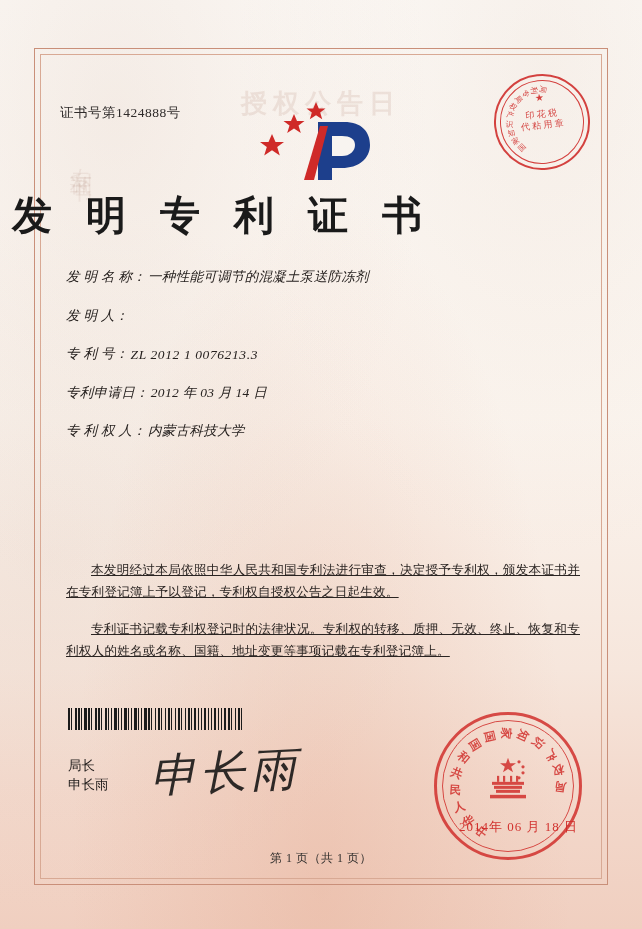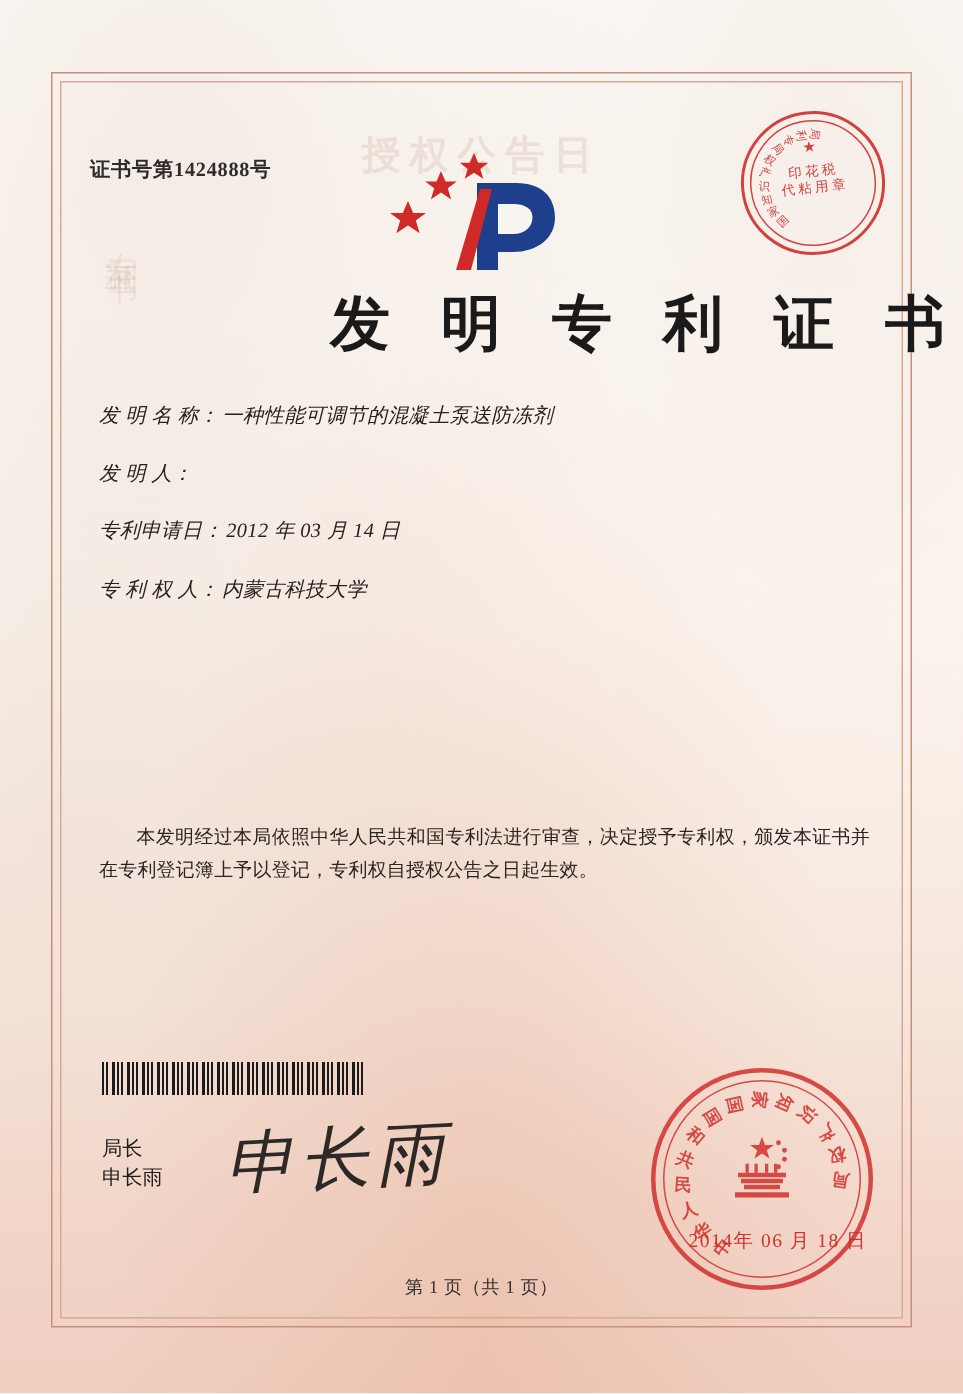--- a/index.html
+++ b/index.html
@@ -78,21 +78,20 @@
   }
 
   
   .cert-no {
     position: absolute;
     left: 60px;
     top: 104px;
     font-size: 13.5px;
     color: #2f2b2a;
     letter-spacing: 0.5px;
-    font-weight: bold;
   }
 
   
   .emblem {
     position: absolute;
     left: 258px;
     top: 92px;
     width: 130px;
     height: 95px;
   }
@@ -145,21 +144,21 @@
     color: #cf2a28;
     font-size: 10px;
   }
 
   
   .doc-title {
     position: absolute;
     left: 0;
     top: 188px;
     width: 100%;
-    text-align: right;
+    text-align: left;
     font-size: 40px;
     font-weight: bold;
     letter-spacing: 12px;
     color: #1a1a1a;
     text-indent: 12px;
     font-family: "Liberation Serif", serif;
   }
 
   
   .fields {
@@ -196,22 +195,23 @@
     left: 66px;
     right: 62px;
     top: 544px;
     font-size: 12.6px;
     line-height: 21.5px;
     color: #2a2422;
     text-align: justify;
     letter-spacing: 0.2px;
   }
   .body-text p {
-    margin: 4px 0 4px 0;
+    margin: 16px 0 4px 0;
     text-indent: 25px;
+    text-decoration: underline;
   }
 
   
   .barcode {
     position: absolute;
     left: 68px;
     top: 708px;
     width: 176px;
     height: 22px;
     background:
@@ -357,31 +357,36 @@
 
   <div class="fields">
     <div class="field-row">
       <span class="field-label">发 明 名 称：</span>
       <span class="field-value">一种性能可调节的混凝土泵送防冻剂</span>
     </div>
     <div class="field-row">
       <span class="field-label">发 明 人：</span>
     </div>
     <div class="field-row">
+      <span class="field-label">专 利 号：</span>
+      <span class="field-value mono">ZL 2012 1 0076213.3</span>
+    </div>
+    <div class="field-row">
       <span class="field-label">专利申请日：</span>
       <span class="field-value">2012 年 03 月 14 日</span>
     </div>
     <div class="field-row">
       <span class="field-label">专 利 权 人：</span>
       <span class="field-value">内蒙古科技大学</span>
     </div>
   </div>
 
   <div class="body-text">
     <p>本发明经过本局依照中华人民共和国专利法进行审查，决定授予专利权，颁发本证书并在专利登记簿上予以登记，专利权自授权公告之日起生效。</p>
+    <p>专利证书记载专利权登记时的法律状况。专利权的转移、质押、无效、终止、恢复和专利权人的姓名或名称、国籍、地址变更等事项记载在专利登记簿上。</p>
   </div>
 
   <div class="barcode"></div>
 
   <div class="director">
     <div>局长</div>
     <div>申长雨</div>
   </div>
   <div class="signature">申长雨</div>
 

